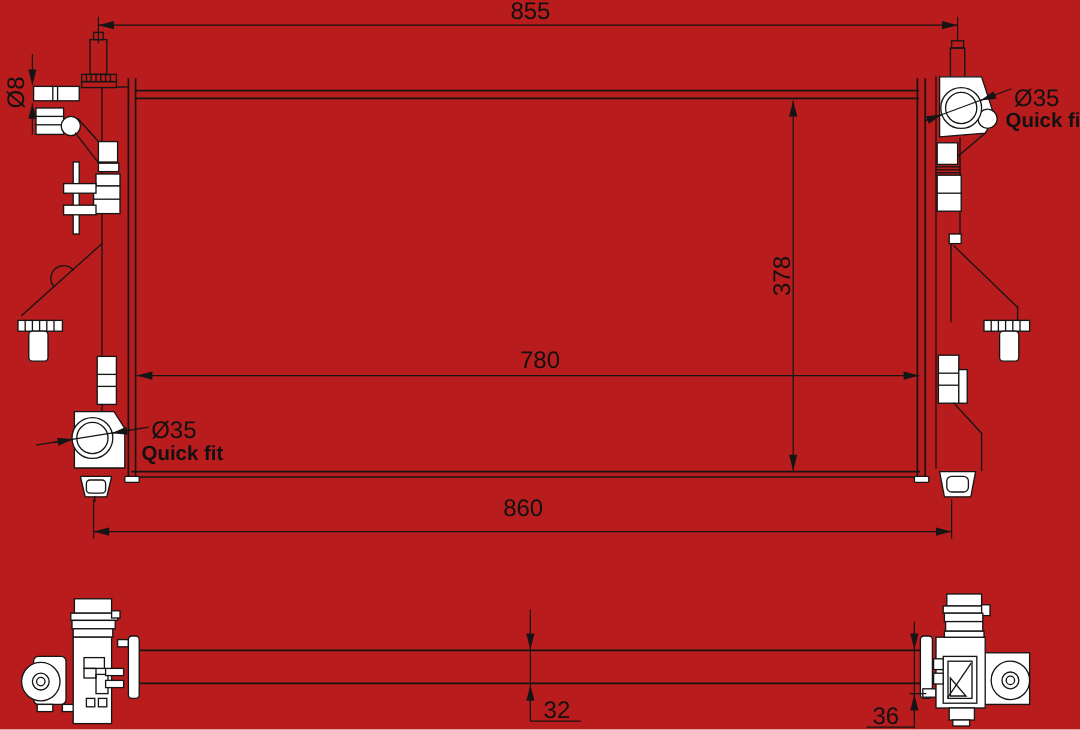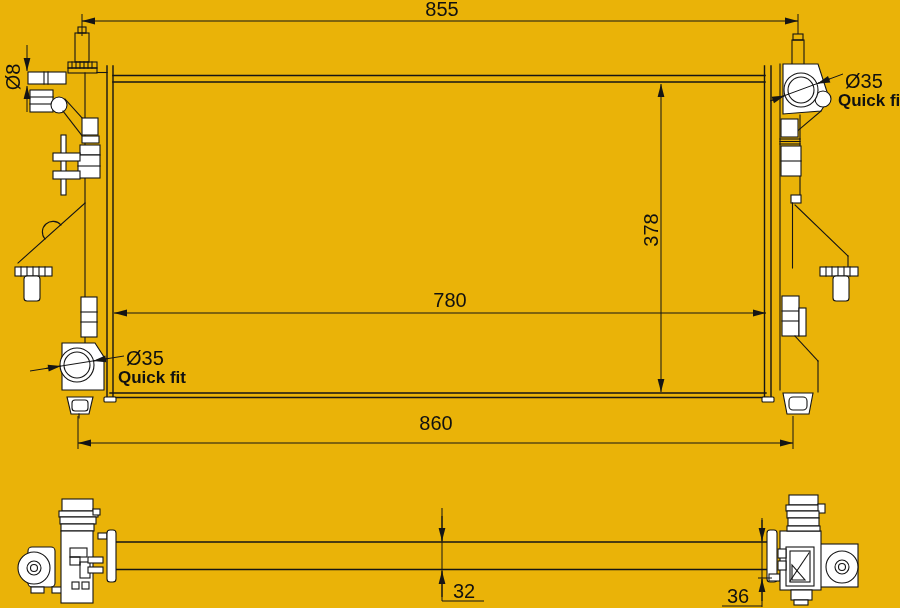--- a/index.html
+++ b/index.html
@@ -1,16 +1,16 @@
 <!DOCTYPE html>
 <html><head>
 <meta charset="utf-8">
 <style>
   html,body{margin:0;padding:0;background:#ffffff;}
-  .stage{width:900px;height:608px;background:#eab308;position:relative;overflow:hidden;}
+  .stage{width:900px;height:608px;background:#b91c1c;position:relative;overflow:hidden;}
   svg{display:block;}
   .o  {stroke:#151515;stroke-width:1.4;fill:none;stroke-linecap:square;}
   .d  {stroke:#151515;stroke-width:1.1;fill:none;stroke-linecap:square;}
   .w  {stroke:#151515;stroke-width:1.1;fill:#ffffff;}
   .dim{stroke:#151515;stroke-width:1;fill:none;}
   .t  {font:20px "Liberation Sans", sans-serif;fill:#111;}
   .tb {font:bold 17px "Liberation Sans", sans-serif;fill:#111;}
 </style>
 </head>
 <body>

